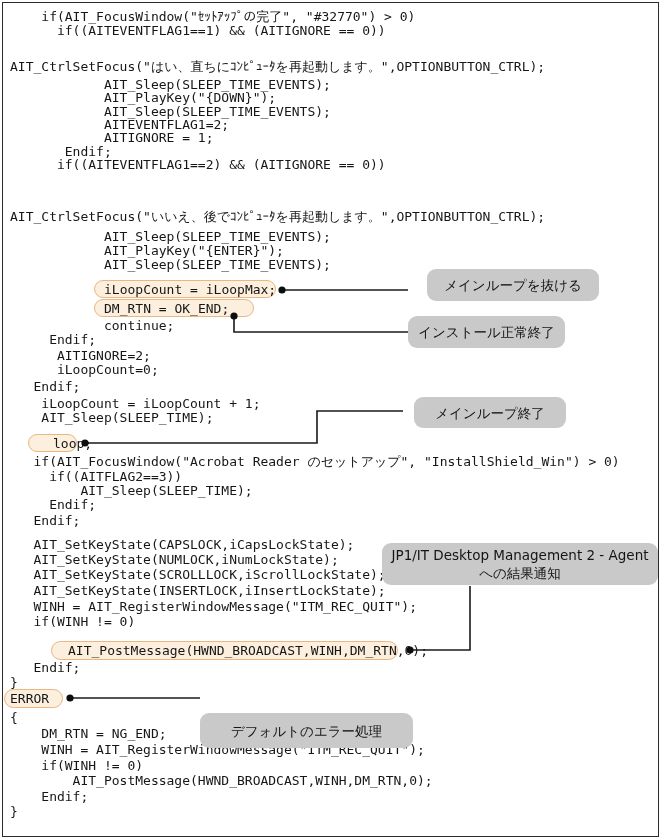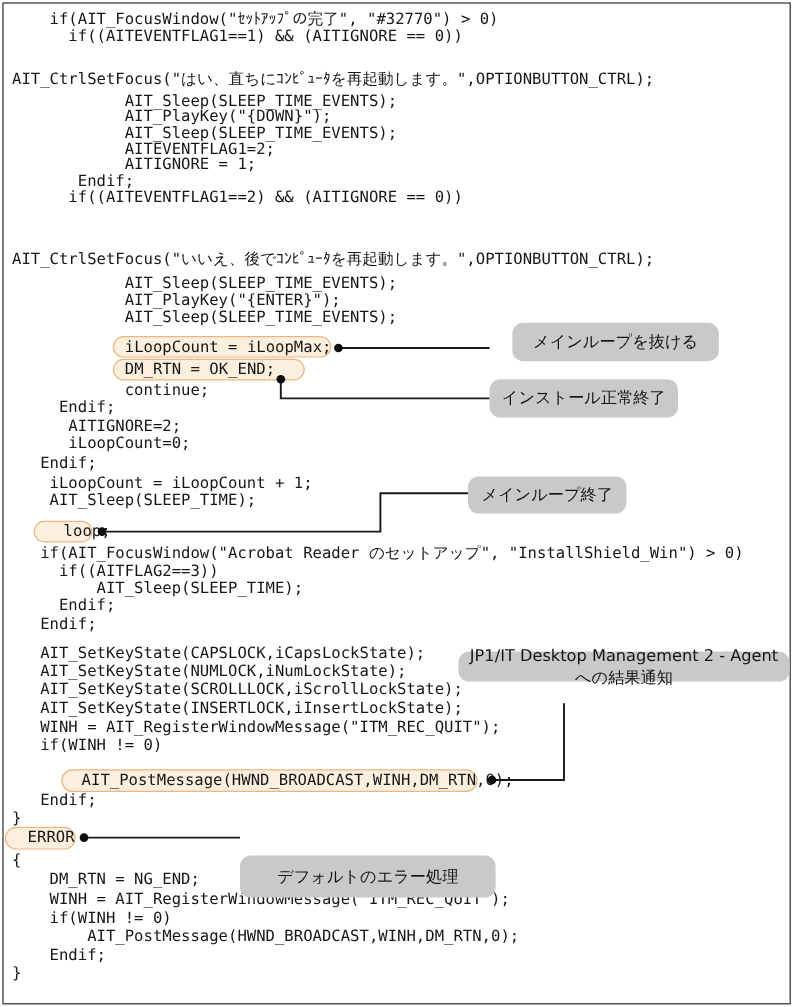--- a/index.html
+++ b/index.html
@@ -100,40 +100,40 @@
   <div class="code-line" style="top:743px">    WINH = AIT_RegisterWindowMessage("ITM_REC_QUIT");</div>
   <div class="code-line" style="top:759px">    if(WINH != 0)</div>
   <div class="code-line" style="top:774px">        AIT_PostMessage(HWND_BROADCAST,WINH,DM_RTN,0);</div>
   <div class="code-line" style="top:790px">    Endif;</div>
   <div class="code-line" style="top:805px">}</div>
 
   <div class="pill" style="left:94px;top:280px;width:182px;height:18px;padding-left:9px;">iLoopCount = iLoopMax;</div>
   <div class="pill" style="left:94px;top:299px;width:160px;height:18px;padding-left:9px;">DM_RTN = OK_END;</div>
   <div class="pill" style="left:28px;top:434px;width:49px;height:18px;padding-left:24px;">loop;</div>
   <div class="pill" style="left:51px;top:641px;width:347px;height:19px;padding-left:16px;">AIT_PostMessage(HWND_BROADCAST,WINH,DM_RTN,0);</div>
-  <div class="pill" style="left:4px;top:689px;width:59px;height:19px;padding-left:18px;">ERROR</div>
+  <div class="pill" style="left:4px;top:689px;width:59px;height:19px;padding-left:5px;">ERROR</div>
 
   <svg id="connectors" viewBox="0 0 661 839" xmlns="http://www.w3.org/2000/svg">
     <g stroke="#1a1a1a" stroke-width="1.6" fill="none">
       <polyline points="281,290 408,290"></polyline>
       <polyline points="234,316 234,332 408,332"></polyline>
       <polyline points="84,443 317,443 317,411 403,411"></polyline>
       <polyline points="409,650 470,650 470,586"></polyline>
       <polyline points="69,698 200,698"></polyline>
     </g>
     <g fill="#0d0d0d">
       <circle cx="282" cy="290" r="3.6"></circle>
       <circle cx="234" cy="316" r="3.6"></circle>
       <circle cx="85" cy="443" r="3.6"></circle>
       <circle cx="410" cy="650" r="3.6"></circle>
       <circle cx="70" cy="698" r="3.6"></circle>
     </g>
   </svg>
 
   <div class="callout" style="left:408px;top:269px;width:172px;height:32px;margin-left:19px;">メインループを抜ける</div>
   <div class="callout" style="left:408px;top:316px;width:157px;height:32px;">インストール正常終了</div>
-  <div class="callout" style="left:390px;top:397px;width:132px;height:31px;">メインループ終了</div>
-  <div class="callout" style="left:382px;top:543px;width:276px;height:25px;">
+  <div class="callout" style="left:414px;top:397px;width:152px;height:31px;">メインループ終了</div>
+  <div class="callout" style="left:382px;top:543px;width:276px;height:42px;">
     <span class="c-line">JP1/IT Desktop Management 2 - Agent</span>
     <span class="c-line">への結果通知</span>
   </div>
   <div class="callout" style="left:200px;top:713px;width:213px;height:35px;">デフォルトのエラー処理</div>
 </div>
 
 </body></html>

